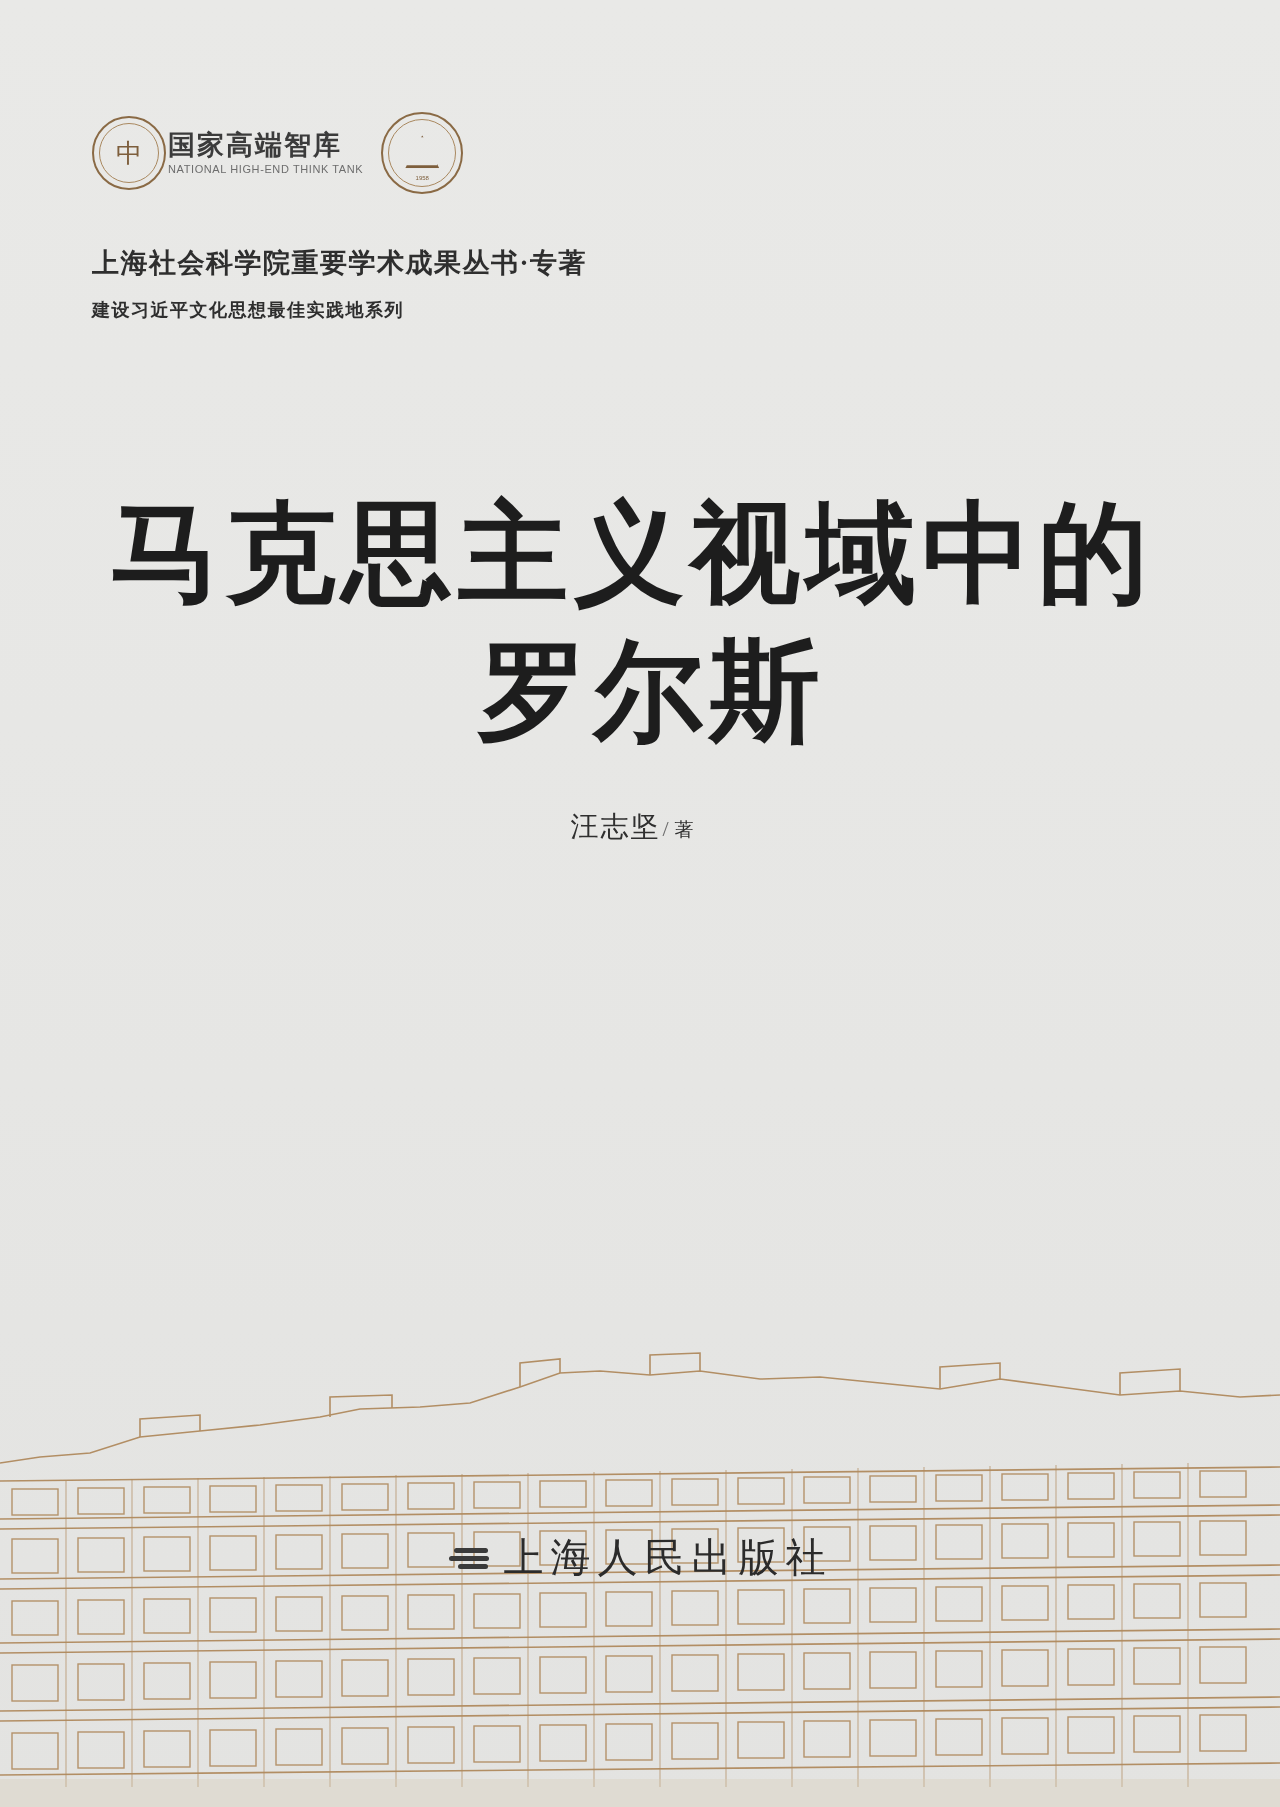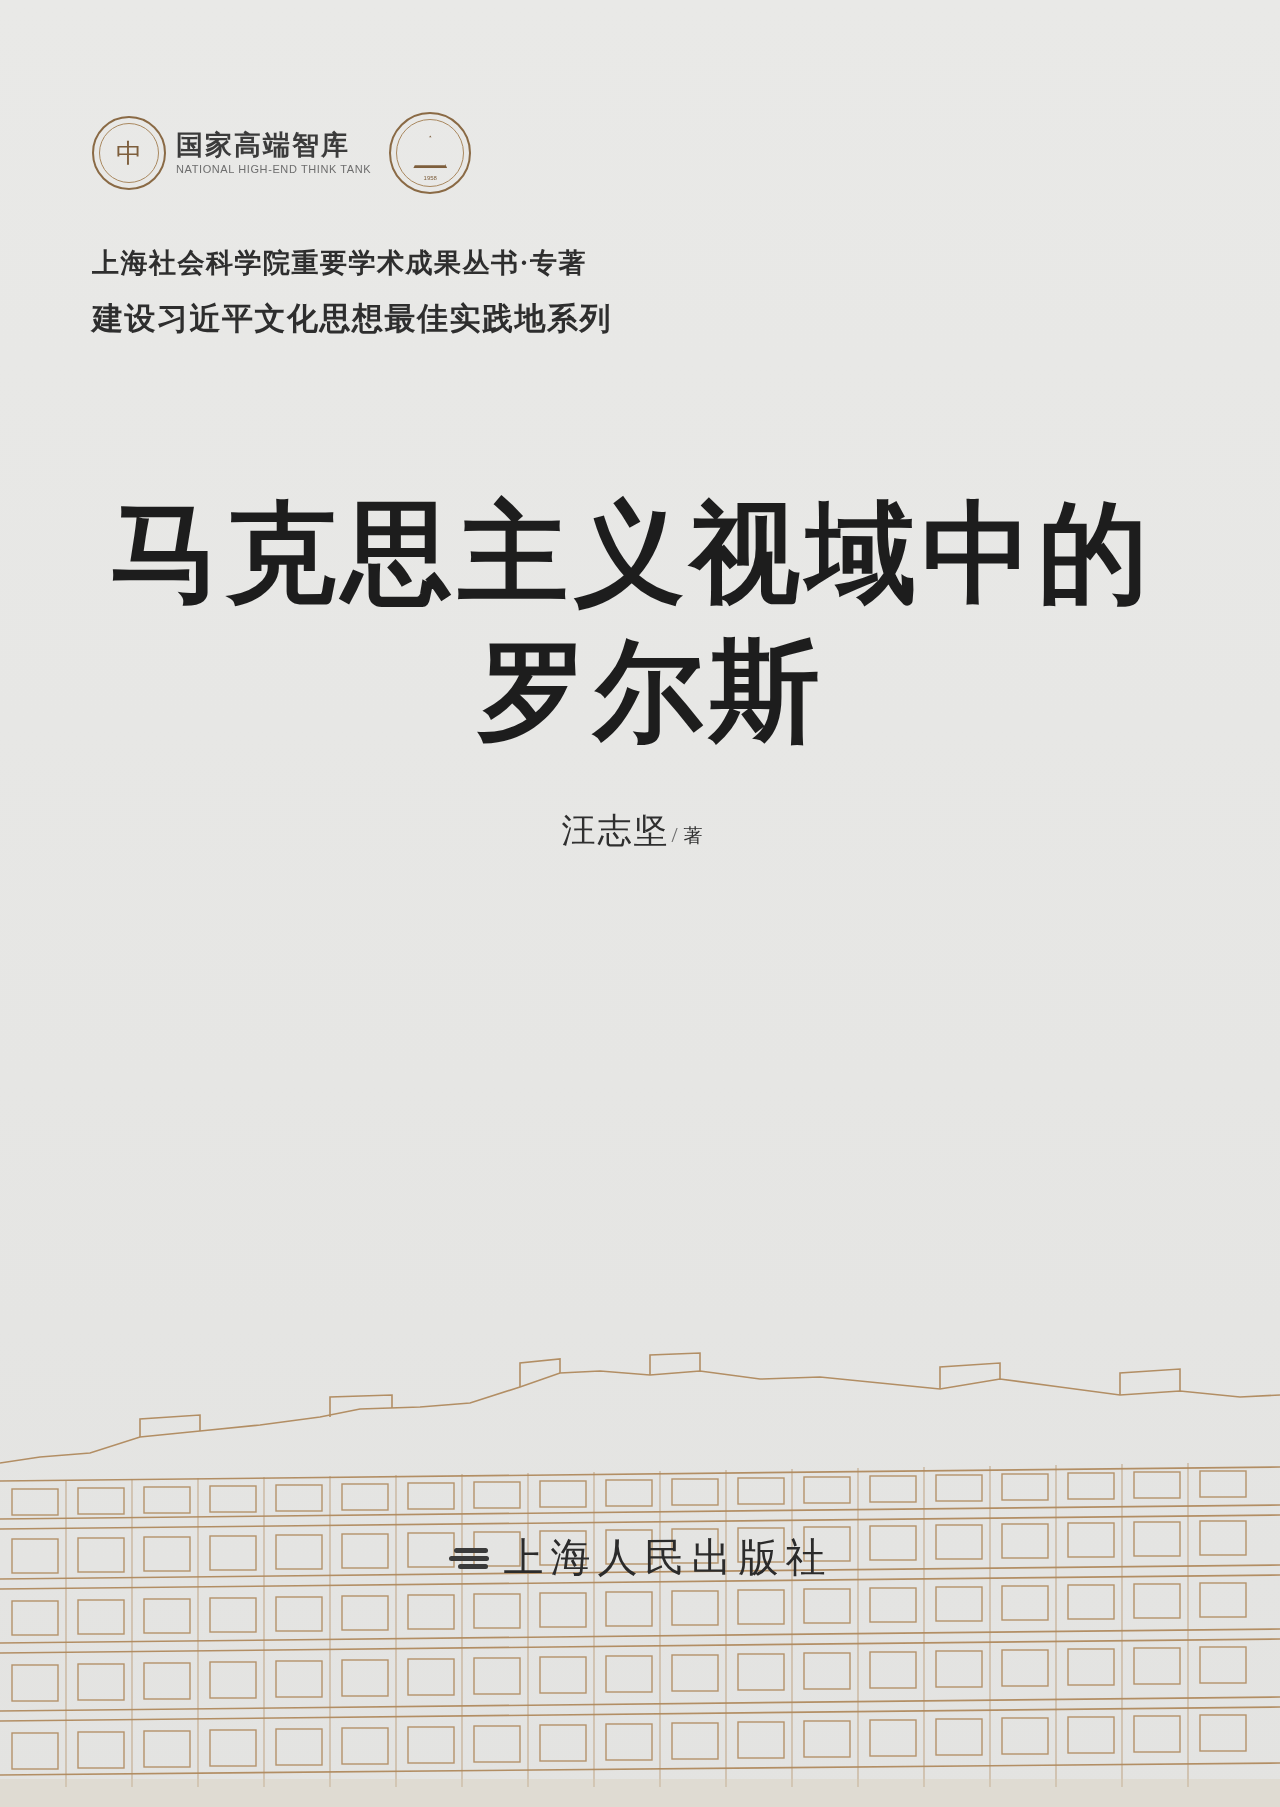--- a/index.html
+++ b/index.html
@@ -55,21 +55,21 @@
     position: absolute;
     left: 50%;
     top: 50%;
     transform: translate(-50%, -50%);
     color: #7d5e3c;
     font-size: 26px;
     line-height: 1;
     font-family: "DejaVu Sans", sans-serif;
   }
   .think-tank-text {
-    margin-left: 10px;
+    margin-left: 2px;
     line-height: 1.1;
   }
   .tt-cn {
     font-family: "Liberation Serif", serif;
     font-weight: bold;
     font-size: 27px;
     color: #3b3b3b;
     letter-spacing: 2px;
   }
   .tt-en {
@@ -115,21 +115,21 @@
   .series-line-1 {
     font-family: "Liberation Serif", serif;
     font-weight: bold;
     font-size: 27px;
     letter-spacing: 1.5px;
     white-space: nowrap;
   }
   .series-line-2 {
     font-family: "Liberation Serif", serif;
     font-weight: bold;
-    font-size: 31px;
+    font-size: 18px;
     letter-spacing: 1.5px;
     margin-top: 17px;
     white-space: nowrap;
   }
 
   
   .title-block {
     position: absolute;
     left: 0;
     right: 16px;
@@ -155,21 +155,21 @@
     color: #9c7a55;
     letter-spacing: 0.5px;
   }
 
   .author-line {
     margin-top: 50px;
     color: #2f2f2f;
     font-family: "Liberation Serif", serif;
   }
   .author-name {
-    font-size: 34px;
+    font-size: 28px;
     letter-spacing: 2px;
   }
   .author-role {
     font-size: 19px;
     margin-left: 4px;
   }
   .author-slash {
     font-size: 22px;
     color: #6a6a6a;
     margin: 0 2px;

